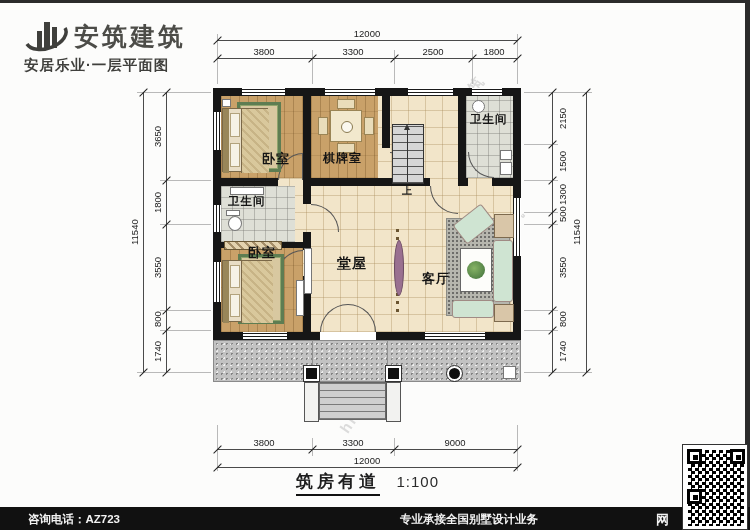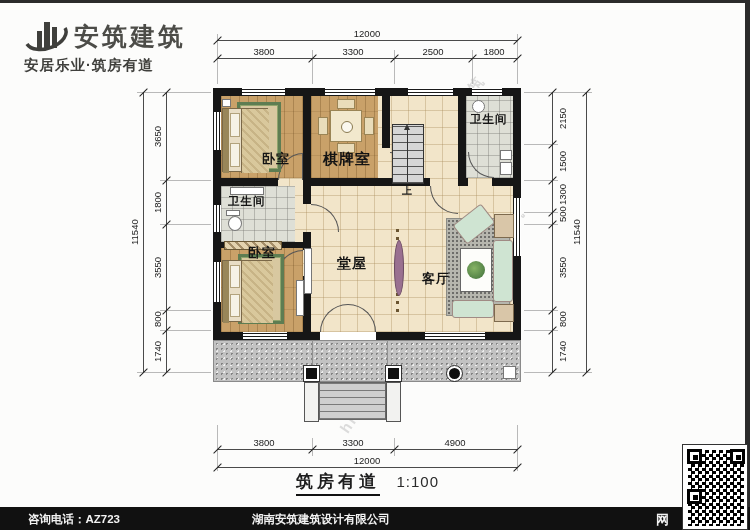--- a/index.html
+++ b/index.html
@@ -89,21 +89,21 @@
   <div class="a" style="left:22px;top:12px;width:200px;height:62px;">
     <span class="a" style="left:2px;top:2px;width:44px;height:42px;">
       <svg width="44" height="42" viewBox="0 0 44 42">
         <path d="M3 30 A 20 12 -18 1 0 41 14" fill="none" stroke="#3f3f3c" stroke-width="3.5"></path>
         <rect x="13" y="17" width="5" height="17" fill="#3f3f3c"></rect>
         <rect x="20" y="8" width="6" height="26" fill="#3f3f3c"></rect>
         <rect x="28" y="13" width="5" height="21" fill="#3f3f3c"></rect>
       </svg>
     </span>
     <span class="a brand-name" style="left:52px;top:8px;">安筑建筑</span>
-    <span class="a brand-tag" style="left:2px;top:44px;">安居乐业·筑房有道</span>
+    <span class="a brand-tag" style="left:2px;top:44px;">安居乐业·一层平面图</span>
   </div>
 
   <div class="a wm" style="left:215px;top:165px;">安筑建筑</div>
   <div class="a wm" style="left:428px;top:96px;">安筑建筑</div>
   <div class="a wm" style="left:320px;top:378px;">hnaz-jz·com</div>
   <div class="a wm" style="left:468px;top:228px;">安筑建筑</div>
 
   <div class="a">
     <div class="a ext" style="left:217px;top:34px;width:1px;height:50px;"></div>
     <div class="a ext" style="left:312px;top:50px;width:1px;height:34px;"></div>
@@ -131,21 +131,21 @@
     <div class="a ext" style="left:312px;top:438px;width:1px;height:18px;"></div>
     <div class="a ext" style="left:394px;top:438px;width:1px;height:18px;"></div>
     <div class="a ext" style="left:517px;top:425px;width:1px;height:46px;"></div>
     <div class="a dl" style="left:217px;top:449px;width:300px;height:1px;"></div>
     <div class="a tick" style="left:212px;top:449px;"></div>
       <div class="a tick" style="left:307px;top:449px;"></div>
     <div class="a tick" style="left:389px;top:449px;"></div>
       <div class="a tick" style="left:512px;top:449px;"></div>
     <div class="a dim" style="left:244px;top:436px;width:40px;height:12px;">3800</div>
     <div class="a dim" style="left:333px;top:436px;width:40px;height:12px;">3300</div>
-    <div class="a dim" style="left:435px;top:436px;width:40px;height:12px;">4900</div>
+    <div class="a dim" style="left:435px;top:436px;width:40px;height:12px;">9000</div>
     <div class="a dl" style="left:217px;top:467px;width:300px;height:1px;"></div>
     <div class="a tick" style="left:212px;top:467px;"></div>
       <div class="a tick" style="left:512px;top:467px;"></div>
     <div class="a dim" style="left:347px;top:454px;width:40px;height:12px;">12000</div>
   </div>
 
   <div class="a">
     <div class="a ext" style="left:137px;top:92px;width:74px;height:1px;"></div>
     <div class="a ext" style="left:160px;top:180px;width:51px;height:1px;"></div>
     <div class="a ext" style="left:160px;top:224px;width:51px;height:1px;"></div>
@@ -300,36 +300,36 @@
   <div class="a grayrug" style="left:446px;top:218px;width:64px;height:98px;"></div>
   <div class="a sofa" style="left:456px;top:212px;width:36px;height:24px;transform:rotate(-38deg);"></div>
   <div class="a sidetab" style="left:494px;top:214px;width:20px;height:24px;"></div>
   <div class="a sofa" style="left:493px;top:240px;width:20px;height:62px;"></div>
   <div class="a sidetab" style="left:494px;top:304px;width:20px;height:18px;"></div>
   <div class="a sofa" style="left:452px;top:300px;width:42px;height:18px;"></div>
   <div class="a ctable" style="left:460px;top:248px;width:32px;height:44px;"></div>
   <div class="a plant" style="left:467px;top:261px;width:18px;height:18px;"></div>
 
   <div class="a room" style="left:262px;top:150px;font-size:13px;">卧室</div>
-  <div class="a room" style="left:323px;top:150px;font-size:15px;">棋牌室</div>
+  <div class="a room" style="left:323px;top:150px;font-size:12px;">棋牌室</div>
   <div class="a room" style="left:228px;top:194px;font-size:11.5px;">卫生间</div>
   <div class="a room" style="left:470px;top:112px;font-size:11.5px;">卫生间</div>
   <div class="a room" style="left:248px;top:244px;font-size:13px;">卧室</div>
   <div class="a room" style="left:337px;top:255px;font-size:14px;">堂屋</div>
   <div class="a room" style="left:422px;top:270px;font-size:13px;">客厅</div>
   <div class="a room" style="left:402px;top:184px;font-size:10px;">上</div>
 
   <div class="a" style="left:296px;top:470px;">
     <span class="ptitle">筑房有道</span>
     <span class="pscale" style="margin-left:12px;">1:100</span>
   </div>
 
   <div class="a bar" style="left:0;top:507px;width:750px;height:23px;">
     <span class="a bar-txt" style="left:28px;top:5px;">咨询电话：AZ723</span>
-    <span class="a bar-txt" style="left:252px;top:5px;">湖南安筑建筑设计有限公司</span>
+    <span class="a bar-txt" style="left:400px;top:5px;">专业承接全国别墅设计业务</span>
     <span class="a bar-txt" style="left:656px;top:4px;font-size:13px;">网</span>
   </div>
 
   <div class="a qr" style="left:682px;top:444px;width:66px;height:86px;z-index:5;">
     <div class="a qr-pat" style="left:5px;top:5px;width:56px;height:76px;"></div>
     <div class="a finder" style="left:4px;top:4px;width:15px;height:15px;">
         <div></div>
       </div>
     <div class="a finder" style="left:47px;top:4px;width:15px;height:15px;">
         <div></div>

